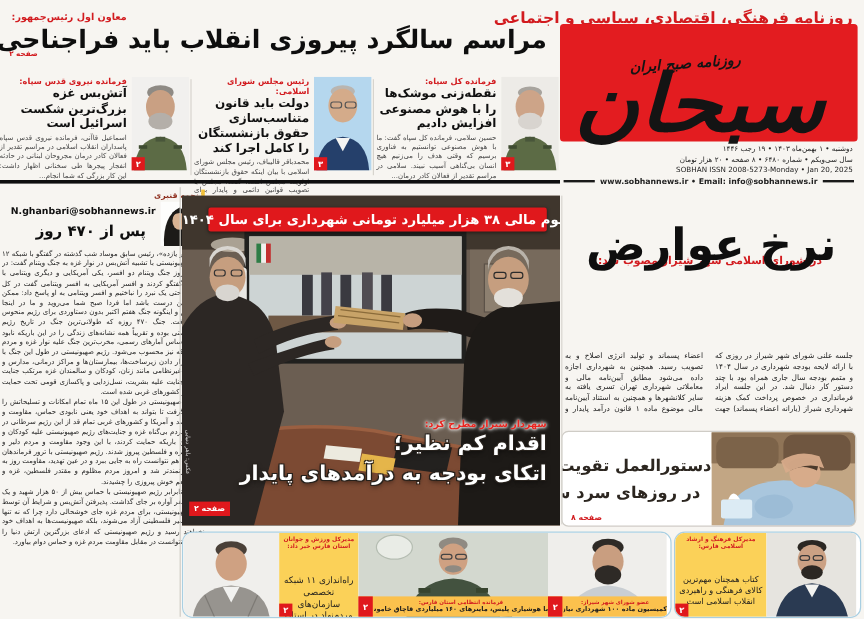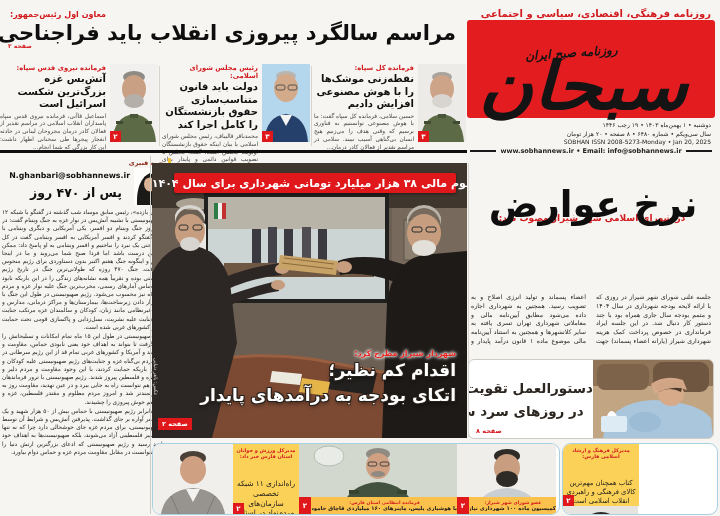--- a/index.html
+++ b/index.html
@@ -1,19 +1,19 @@
 <!DOCTYPE html>
 <html dir="rtl" lang="fa"><head>
 <meta charset="utf-8">
 <style>
   html,body{margin:0;padding:0;background:#dddad5;}
   #page{position:relative;width:720px;height:516px;background:#f7f5f1;overflow:hidden;
         font-family:"DejaVu Sans",sans-serif;direction:rtl;}
   
-  .mh-tagline{position:absolute;top:8px;right:9px;font-size:10px;font-weight:bold;color:#d21b1f;}
+  .mh-tagline{position:absolute;top:8px;right:9px;font-size:13px;font-weight:bold;color:#d21b1f;}
   .mh-red{position:absolute;top:20px;right:5px;width:248px;height:98px;background:#e31c20;border-radius:3px;}
   .mh-sub{position:absolute;top:26px;left:58px;font-size:12px;font-weight:bold;font-style:italic;color:#141414;transform:rotate(-4deg);}
   .mh-logo{position:absolute;top:34px;right:28px;font-size:66px;line-height:1;font-weight:bold;font-style:italic;
            color:#141414;transform:scaleX(1.12);transform-origin:right;letter-spacing:-2px;}
   .mh-dates{position:absolute;top:121px;right:9px;width:168px;text-align:right;font-size:6px;line-height:8.6px;color:#222;}
   .mh-dates .ltr{direction:ltr;}
   .mh-contact{position:absolute;top:147px;right:8px;width:242px;display:flex;align-items:center;gap:4px;}
   .mh-contact .rule{flex:1;height:2px;background:#1a1a1a;}
   .mh-contact span{direction:ltr;font-size:6.5px;font-weight:bold;color:#222;white-space:nowrap;}
   
@@ -69,21 +69,21 @@
              text-shadow:0 0 2px #fff,0 0 3px #fff,0 0 4px #fff;}
   .pb-h{position:absolute;right:11px;font-size:17px;font-weight:900;color:#fff;white-space:nowrap;
         text-shadow:-1px -1px 0 #26211c,1px -1px 0 #26211c,-1px 1px 0 #26211c,1px 1px 0 #26211c,0 2px 4px rgba(0,0,0,.6);}
   .pb-h1{top:197px;} .pb-h2{top:222px;}
   .pb-ref{position:absolute;left:6px;bottom:8px;background:#e0181c;color:#fff;font-size:6.5px;font-weight:bold;padding:2px 4px;}
   .pb-credit{position:absolute;left:1px;bottom:42px;writing-mode:vertical-rl;font-size:5px;color:#f2f2f2;opacity:.85;}
   
   .strip{position:absolute;top:443px;height:70px;background:#fff;border:1.5px solid #a9cfe2;border-radius:9px;
          overflow:hidden;display:flex;direction:ltr;}
   .strip-a{left:152px;width:406px;}
-  .strip-b{left:562px;width:154px;flex-direction:column;}
+  .strip-b{left:562px;width:154px;}
   .s-photo{position:relative;flex:none;}
   .s-photo svg{display:block;width:100%;height:100%;}
   .s-panel{position:relative;flex:none;background:#fbd158;direction:rtl;padding:3px 3px 0;box-sizing:border-box;}
   .sp-kicker{font-size:5px;line-height:6.2px;font-weight:bold;color:#d21b1f;text-align:center;}
   .sp-h{font-size:7.4px;line-height:9.6px;font-weight:400;color:#22201d;text-align:center;margin-top:20px;}
   .cap{position:absolute;left:0;right:0;bottom:0;height:17px;background:#fbc14d;direction:rtl;
        display:flex;flex-direction:column;justify-content:center;padding-left:13px;box-sizing:border-box;}
   .cap .sp-kicker{font-size:4.6px;line-height:5.6px;}
   .cap .cap-h{font-size:5.4px;font-weight:800;color:#22201d;text-align:center;white-space:nowrap;overflow:hidden;}
   .cap .badge{width:12px;height:17px;}

